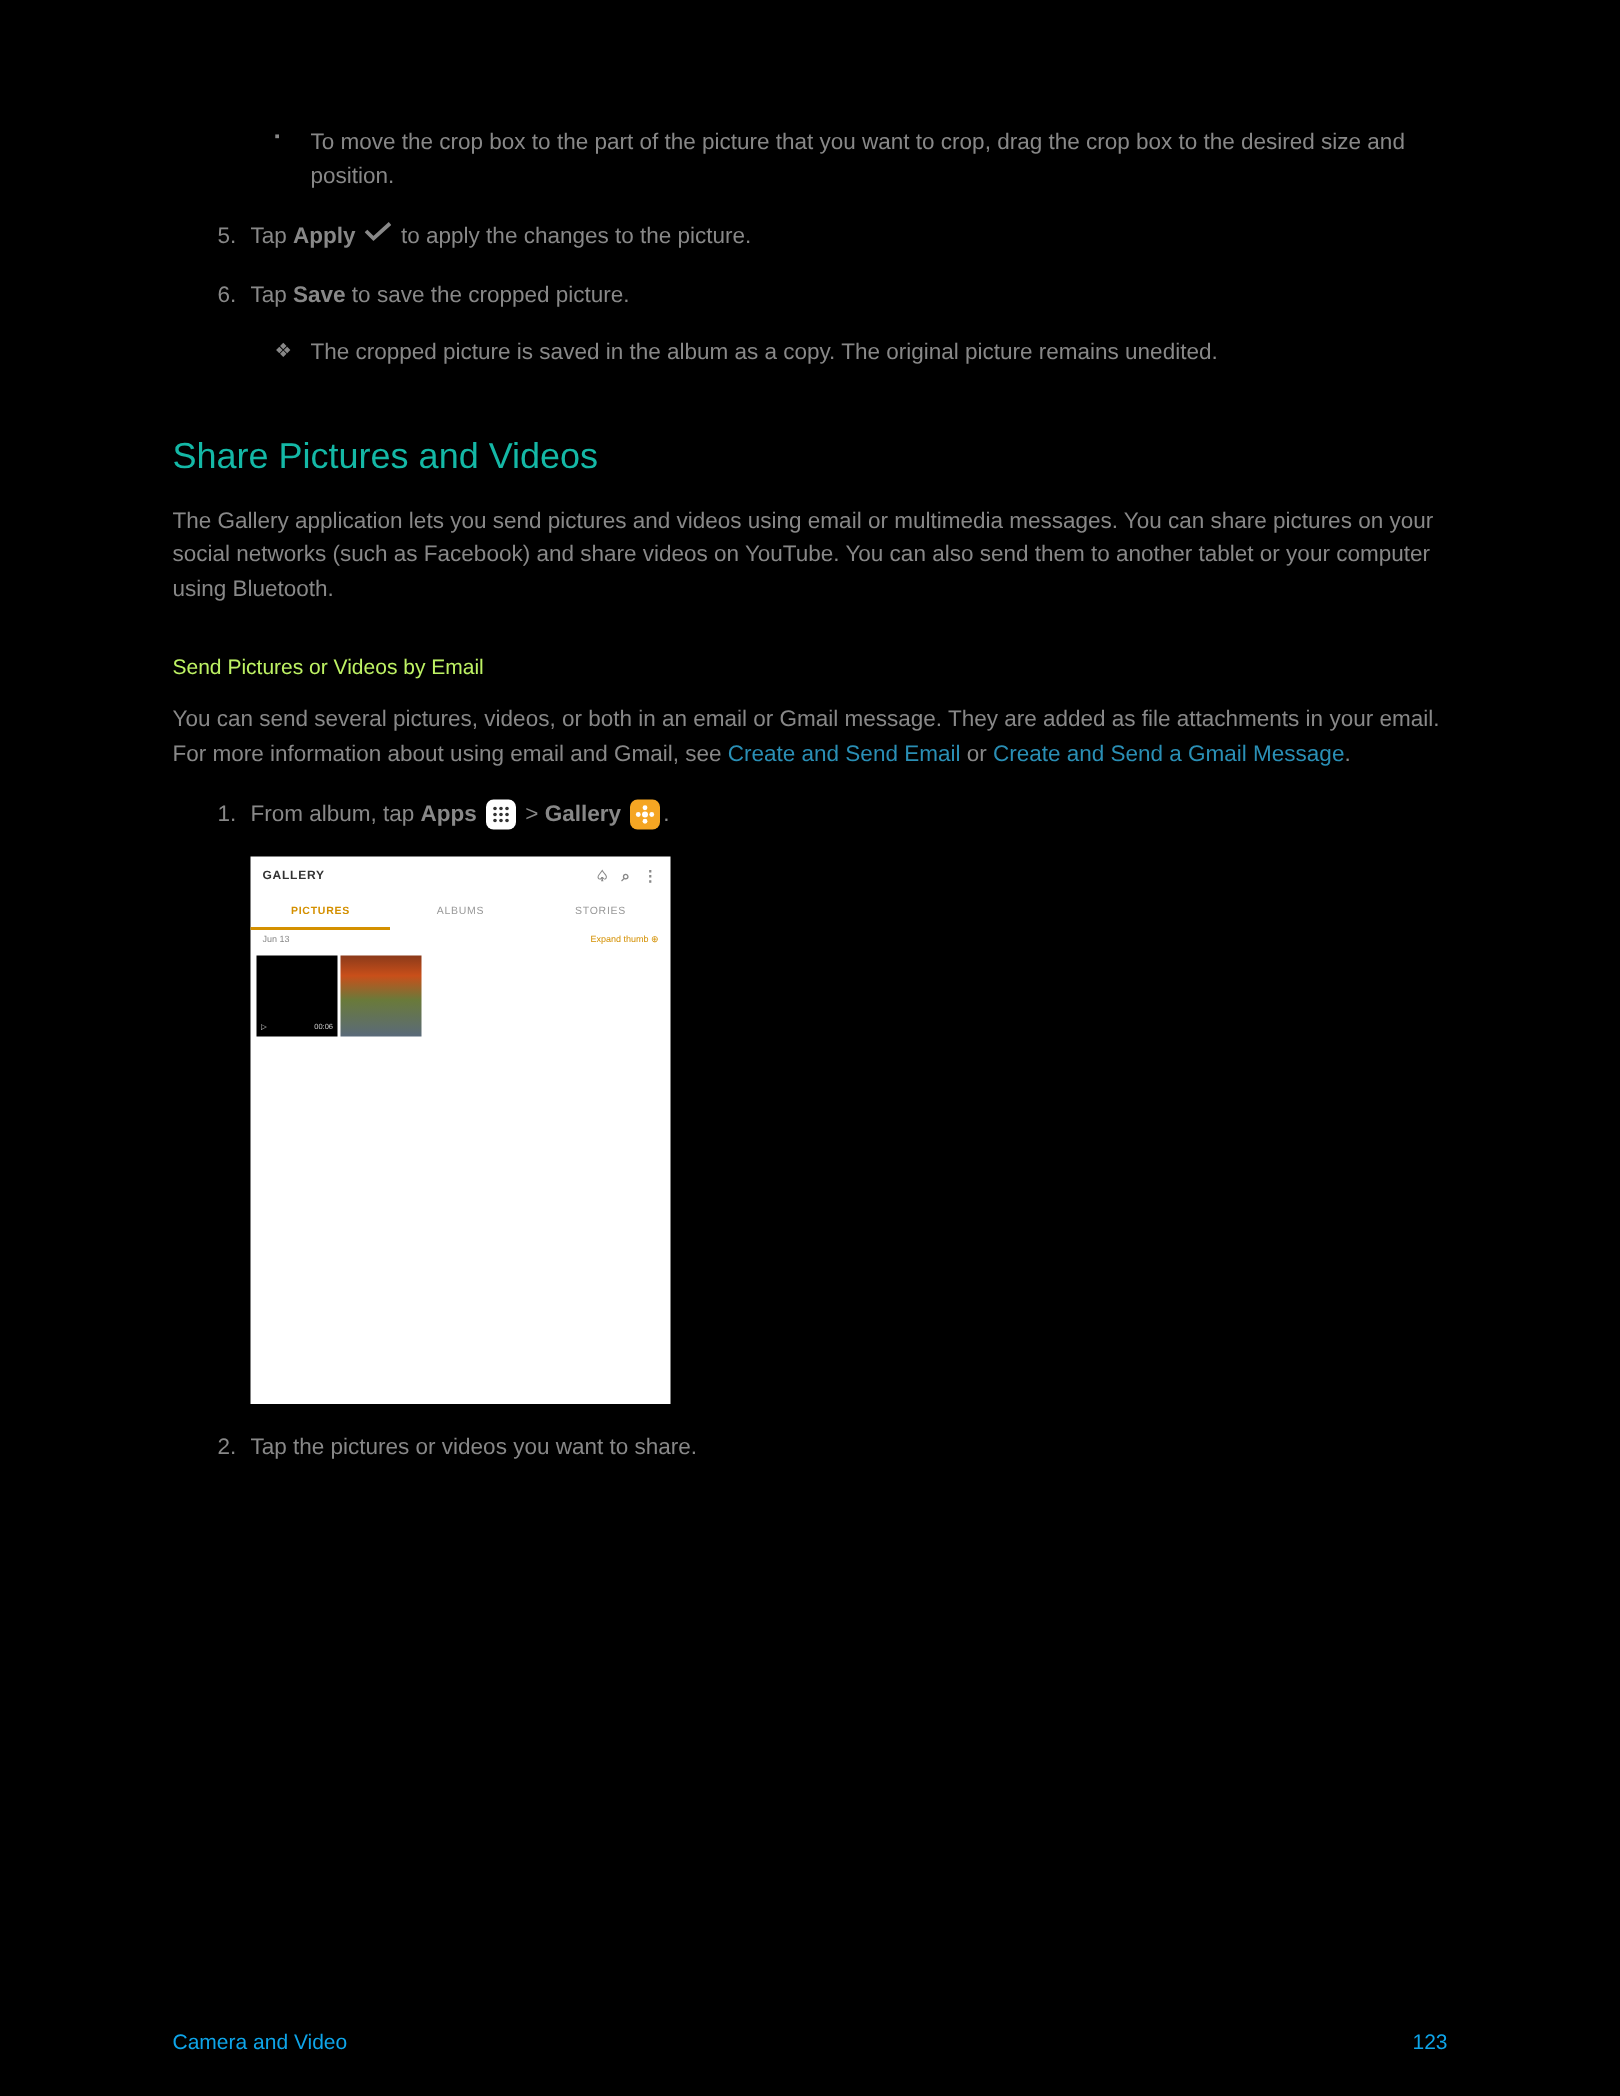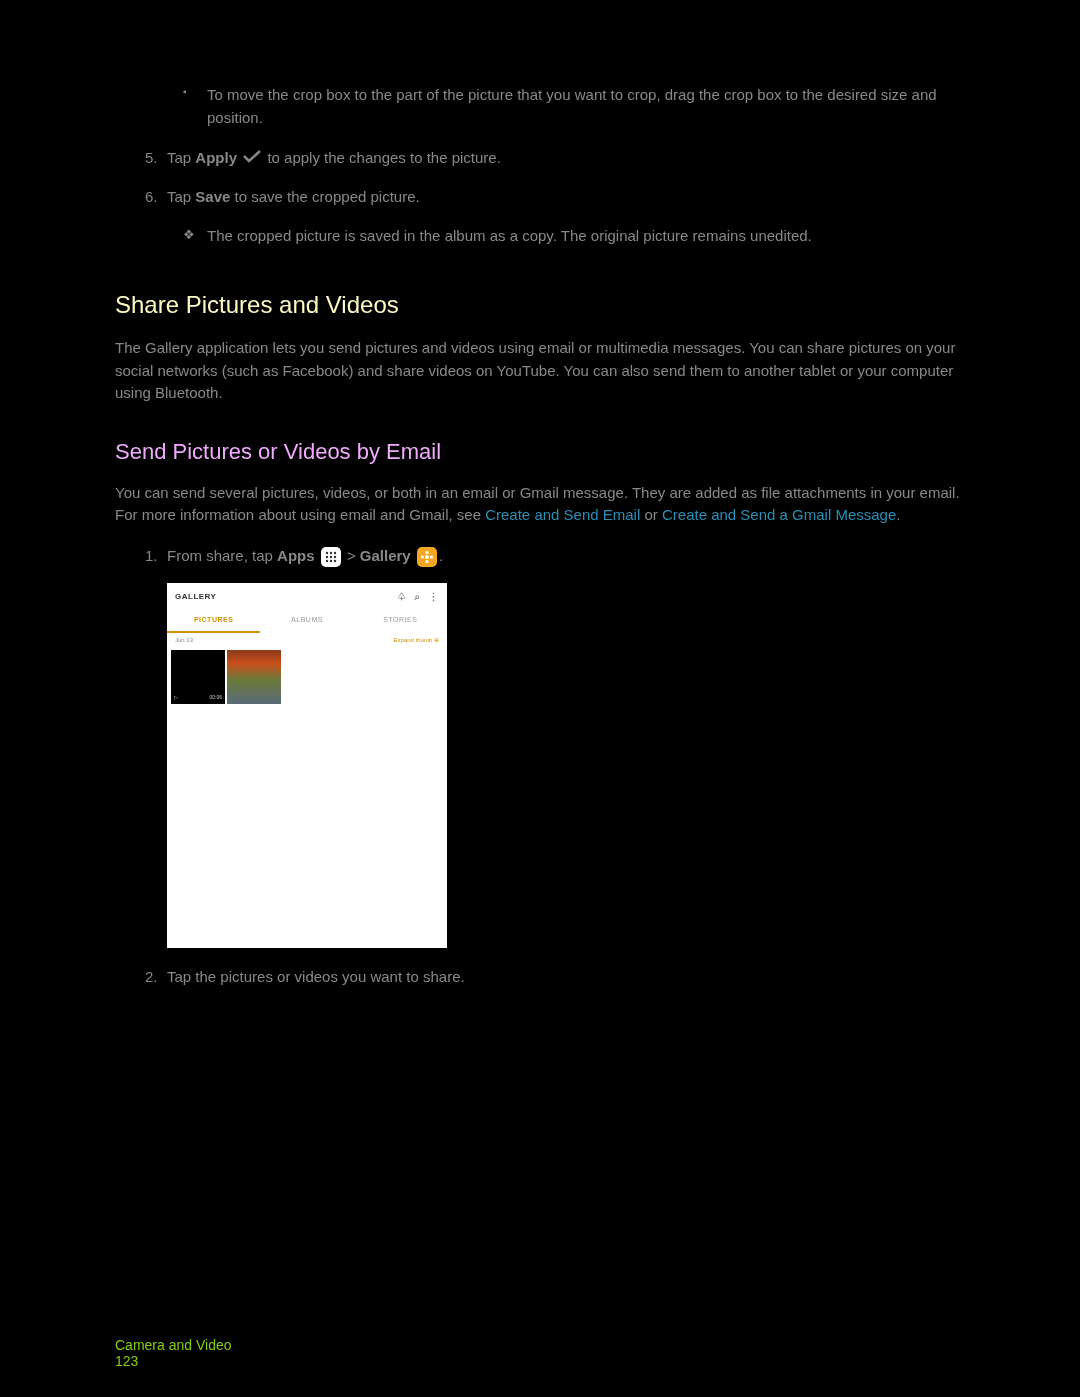--- a/index.html
+++ b/index.html
@@ -52,27 +52,27 @@
     margin-bottom: 16px;
   }
   .num-label {
     position: absolute;
     left: 0;
     top: 0;
   }
   .strong { font-weight: bold; }
   .heading1 {
     font-size: 24px;
-    color: #fef9c3;
+    color: #14b8a6;
     margin: 40px 0 14px 0;
     font-weight: normal;
   }
   .heading2 {
-    font-size: 22px;
-    color: #f0abfc;
+    font-size: 14px;
+    color: #bef264;
     margin: 30px 0 14px 0;
     font-weight: normal;
   }
   .body-text {
     margin-bottom: 18px;
   }
   .link { color: #2a8fb5; }
   .icon-check {
     display: inline-block;
     vertical-align: middle;
@@ -157,22 +157,21 @@
     color: #ccc;
   }
   .footer {
     position: absolute;
     bottom: 28px;
     left: 115px;
     right: 115px;
     display: flex;
     justify-content: space-between;
     font-size: 14px;
-    color: #84cc16;
-    flex-direction: column;
+    color: #0ea5e9;
   }
 </style>
 </head>
 <body>
 
 <div class="page">
 
   <div class="bullet-square">
     <span>To move the crop box to the part of the picture that you want to crop, drag the crop box to the desired size and position.</span>
   </div>
@@ -200,21 +199,21 @@
   <h2 class="heading1">Share Pictures and Videos</h2>
   <p class="body-text">The Gallery application lets you send pictures and videos using email or multimedia messages. You can share pictures on your social networks (such as Facebook) and share videos on YouTube. You can also send them to another tablet or your computer using Bluetooth.</p>
 
   <h3 class="heading2">Send Pictures or Videos by Email</h3>
   <p class="body-text">
     <span>You can send several pictures, videos, or both in an email or Gmail message. They are added as file attachments in your email. For more information about using email and Gmail, see </span><span class="link">Create and Send Email</span><span> or </span><span class="link">Create and Send a Gmail Message</span><span>.</span>
   </p>
 
   <div class="num-item">
     <span class="num-label">1.</span>
-    <span>From share, tap </span><span class="strong">Apps</span>
+    <span>From album, tap </span><span class="strong">Apps</span>
     <span class="icon-apps">
       <svg width="12" height="12" viewBox="0 0 12 12">
         <circle cx="2" cy="2" r="1.2" fill="#333"></circle>
           <circle cx="6" cy="2" r="1.2" fill="#333"></circle>
           <circle cx="10" cy="2" r="1.2" fill="#333"></circle>
         <circle cx="2" cy="6" r="1.2" fill="#333"></circle>
           <circle cx="6" cy="6" r="1.2" fill="#333"></circle>
           <circle cx="10" cy="6" r="1.2" fill="#333"></circle>
         <circle cx="2" cy="10" r="1.2" fill="#333"></circle>
           <circle cx="6" cy="10" r="1.2" fill="#333"></circle>

